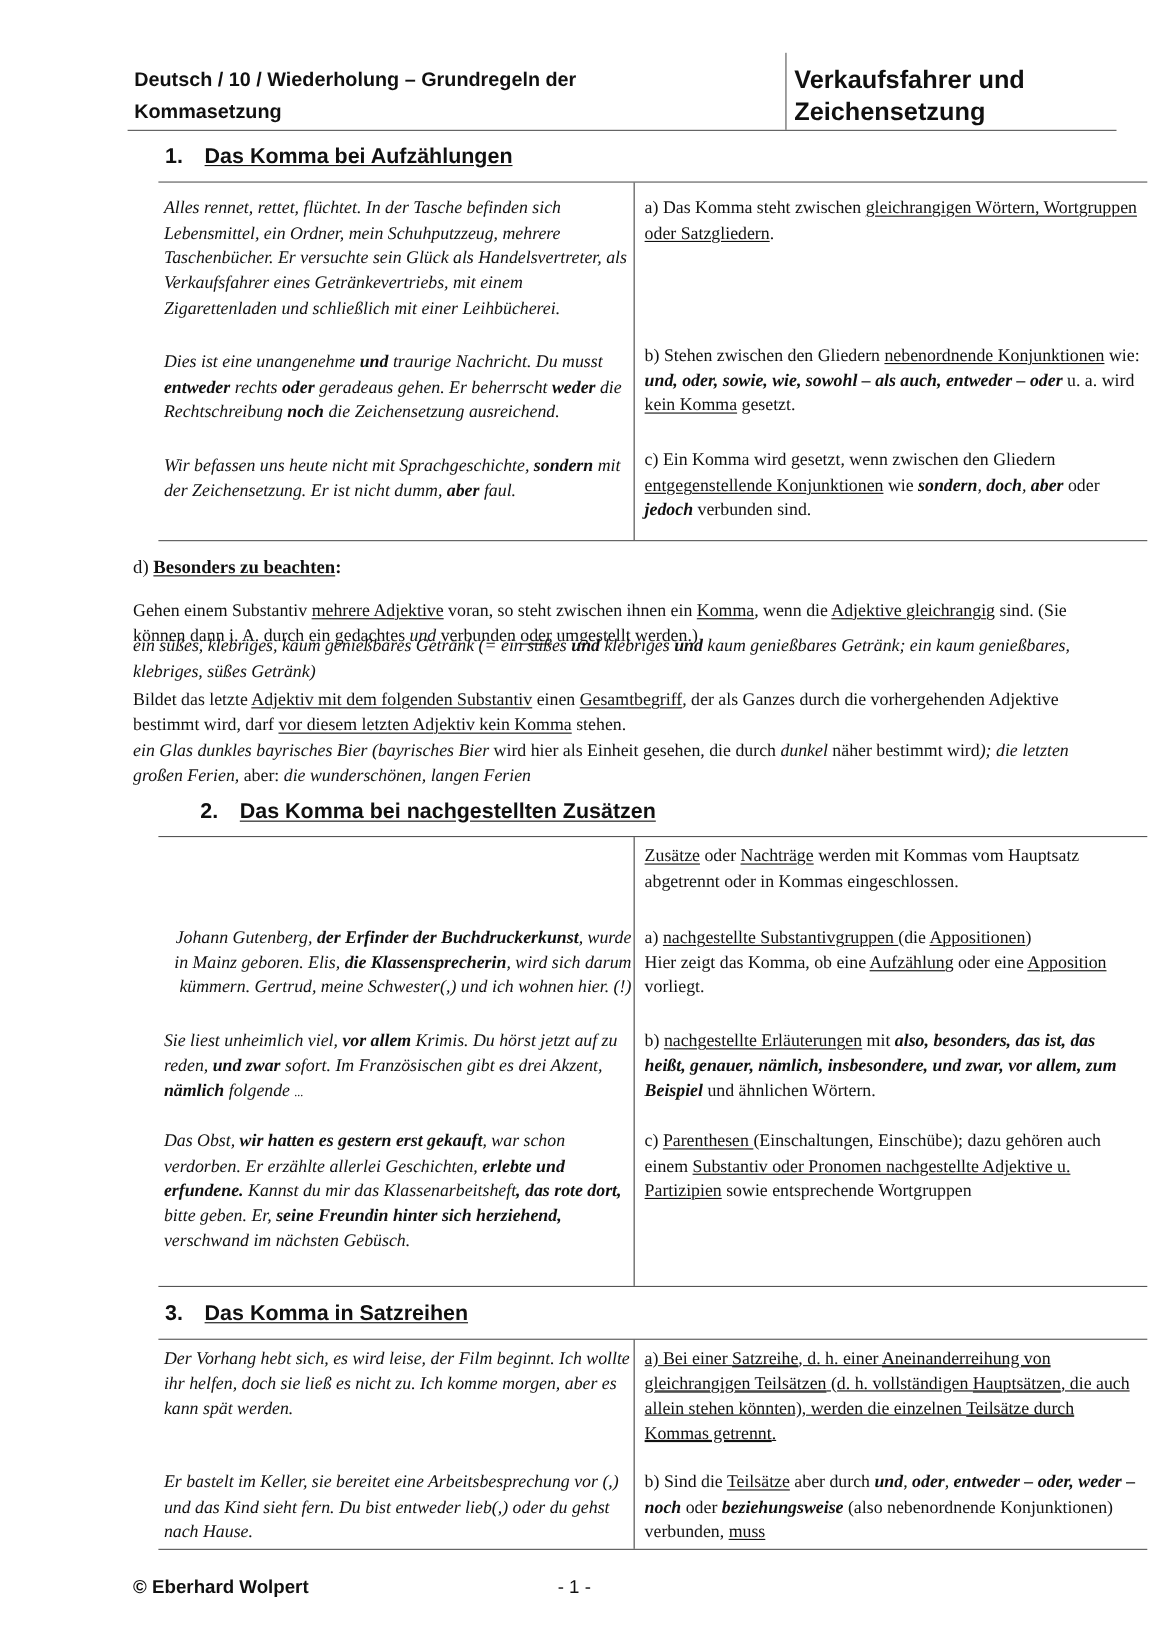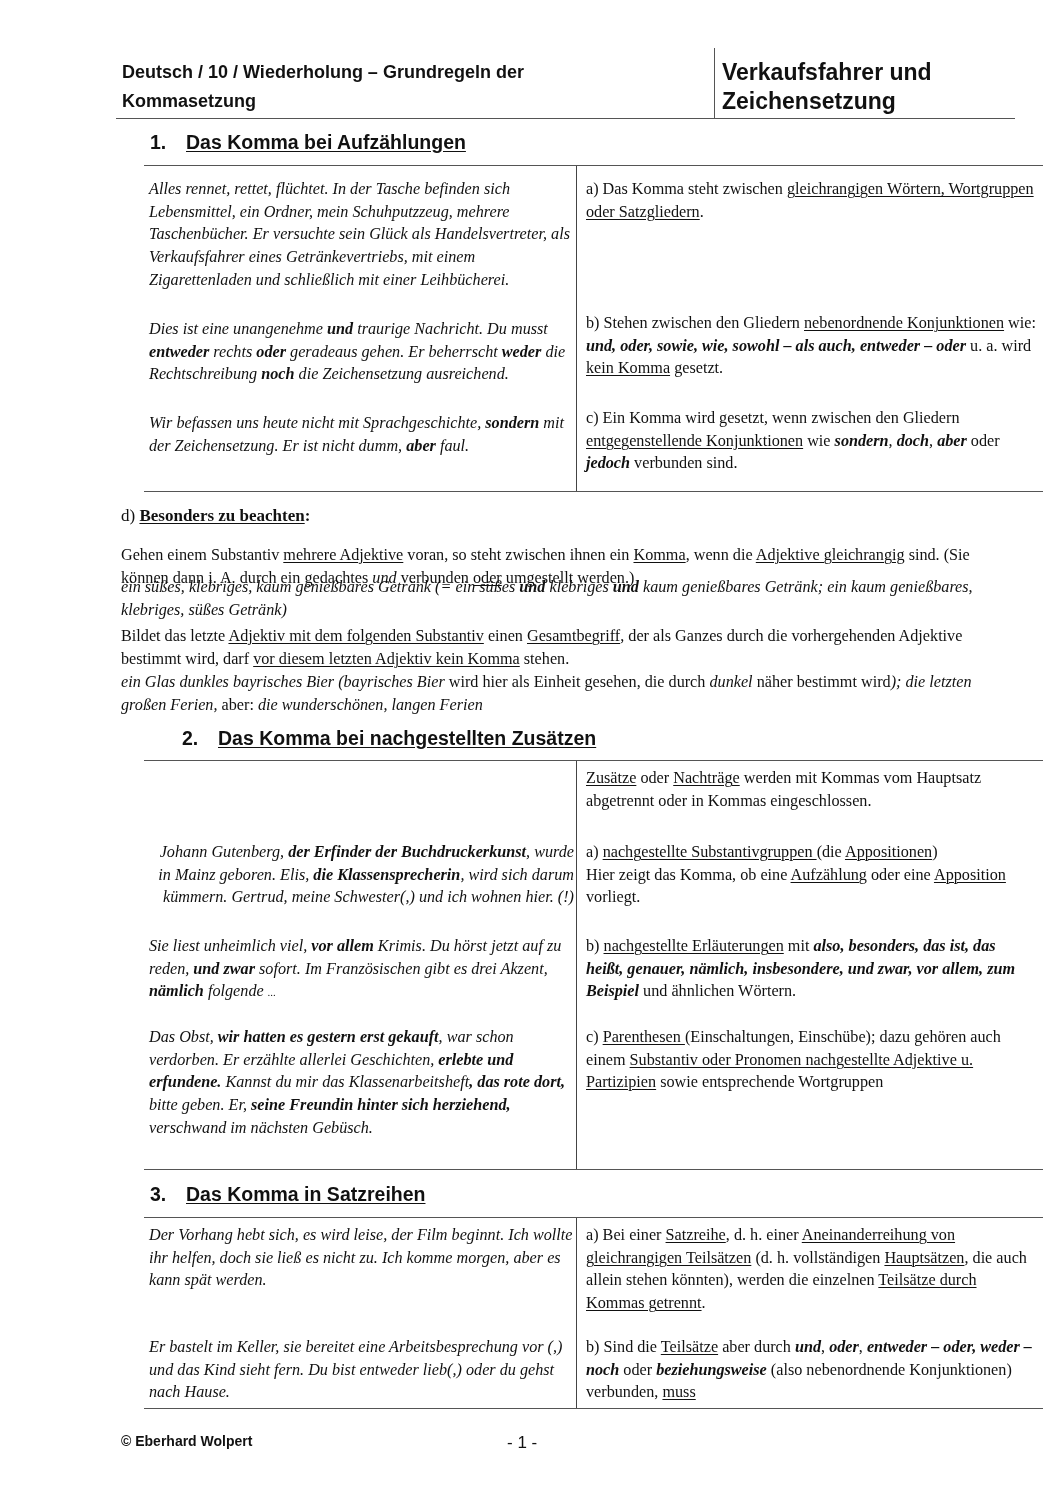--- a/index.html
+++ b/index.html
@@ -22,21 +22,21 @@
   .section-title .txt { text-decoration: underline; text-underline-offset: 2px; }
 
   .table { position: absolute; left: 116px; width: 899px; border-top: 1.5px solid #555; border-bottom: 1.5px solid #555; margin-left: 28px; }
   .col-divider { position: absolute; left: 432px; top: 0; bottom: 0; width: 1px; background: #444; }
   .cell { position: absolute; font-size: 16.2px; line-height: 22.7px; }
   .left { left: 5px; width: 425px; }
   .right { left: 442px; width: 450px; }
 
   .full { position: absolute; left: 121px; width: 890px; font-size: 16.2px; line-height: 22.7px; }
 
-  .footer { position: absolute; top: 1433px; left: 121px; font-size: 14px; font-weight: bold; }
+  .footer { position: absolute; top: 1433px; left: 121px; font-size: 17px; font-weight: bold; }
   .page-num { position: absolute; top: 1433px; left: 507px; font-size: 17px; }
 </style>
 </head>
 <body>
 
 <div class="header sans">
   <div class="header-left">
     <div>Deutsch / 10 /  Wiederholung – Grundregeln der</div>
     <div>Kommasetzung</div>
   </div>
@@ -138,21 +138,21 @@
 <div class="section-title sans" style="top:1183px;">
   <span class="num">3.</span><span class="txt">Das Komma in Satzreihen</span>
 </div>
 
 <div class="table serif" style="top:1217px; height:190px;">
   <div class="col-divider"></div>
 
   <div class="cell left i" style="top:6px;">Der Vorhang hebt sich, es wird leise, der Film beginnt. Ich wollte ihr helfen, doch sie ließ es nicht zu. Ich komme morgen, aber es kann  spät werden.</div>
   <div class="cell left i" style="top:118px;">Er bastelt im Keller, sie bereitet eine Arbeitsbesprechung vor (,) und das Kind sieht fern. Du bist entweder lieb(,) oder du gehst nach Hause.</div>
 
-  <div class="cell right" style="top:6px;">
+  <div class="cell right" style="top:6px;text-decoration:underline;">
     <span>a) Bei einer </span><span class="u">Satzreihe</span><span>, d. h. einer </span><span class="u">Aneinanderreihung von gleichrangigen Teilsätzen</span><span> (d. h. vollständigen </span><span class="u">Hauptsätzen</span><span>, die auch allein stehen könnten), werden die einzelnen </span><span class="u">Teilsätze durch Kommas getrennt</span><span>.</span>
   </div>
 
   <div class="cell right" style="top:118px;">
     <span>b) Sind die </span><span class="u">Teilsätze</span><span> aber durch </span><span class="bi">und</span><span>, </span><span class="bi">oder</span><span>, </span><span class="bi">entweder – oder, weder – noch</span><span> oder </span><span class="bi">beziehungsweise</span><span> (also nebenordnende Konjunktionen) verbunden, </span><span class="u">muss</span>
   </div>
 </div>
 
 <div class="footer sans">© Eberhard Wolpert</div>
 <div class="page-num sans">- 1 -</div>

